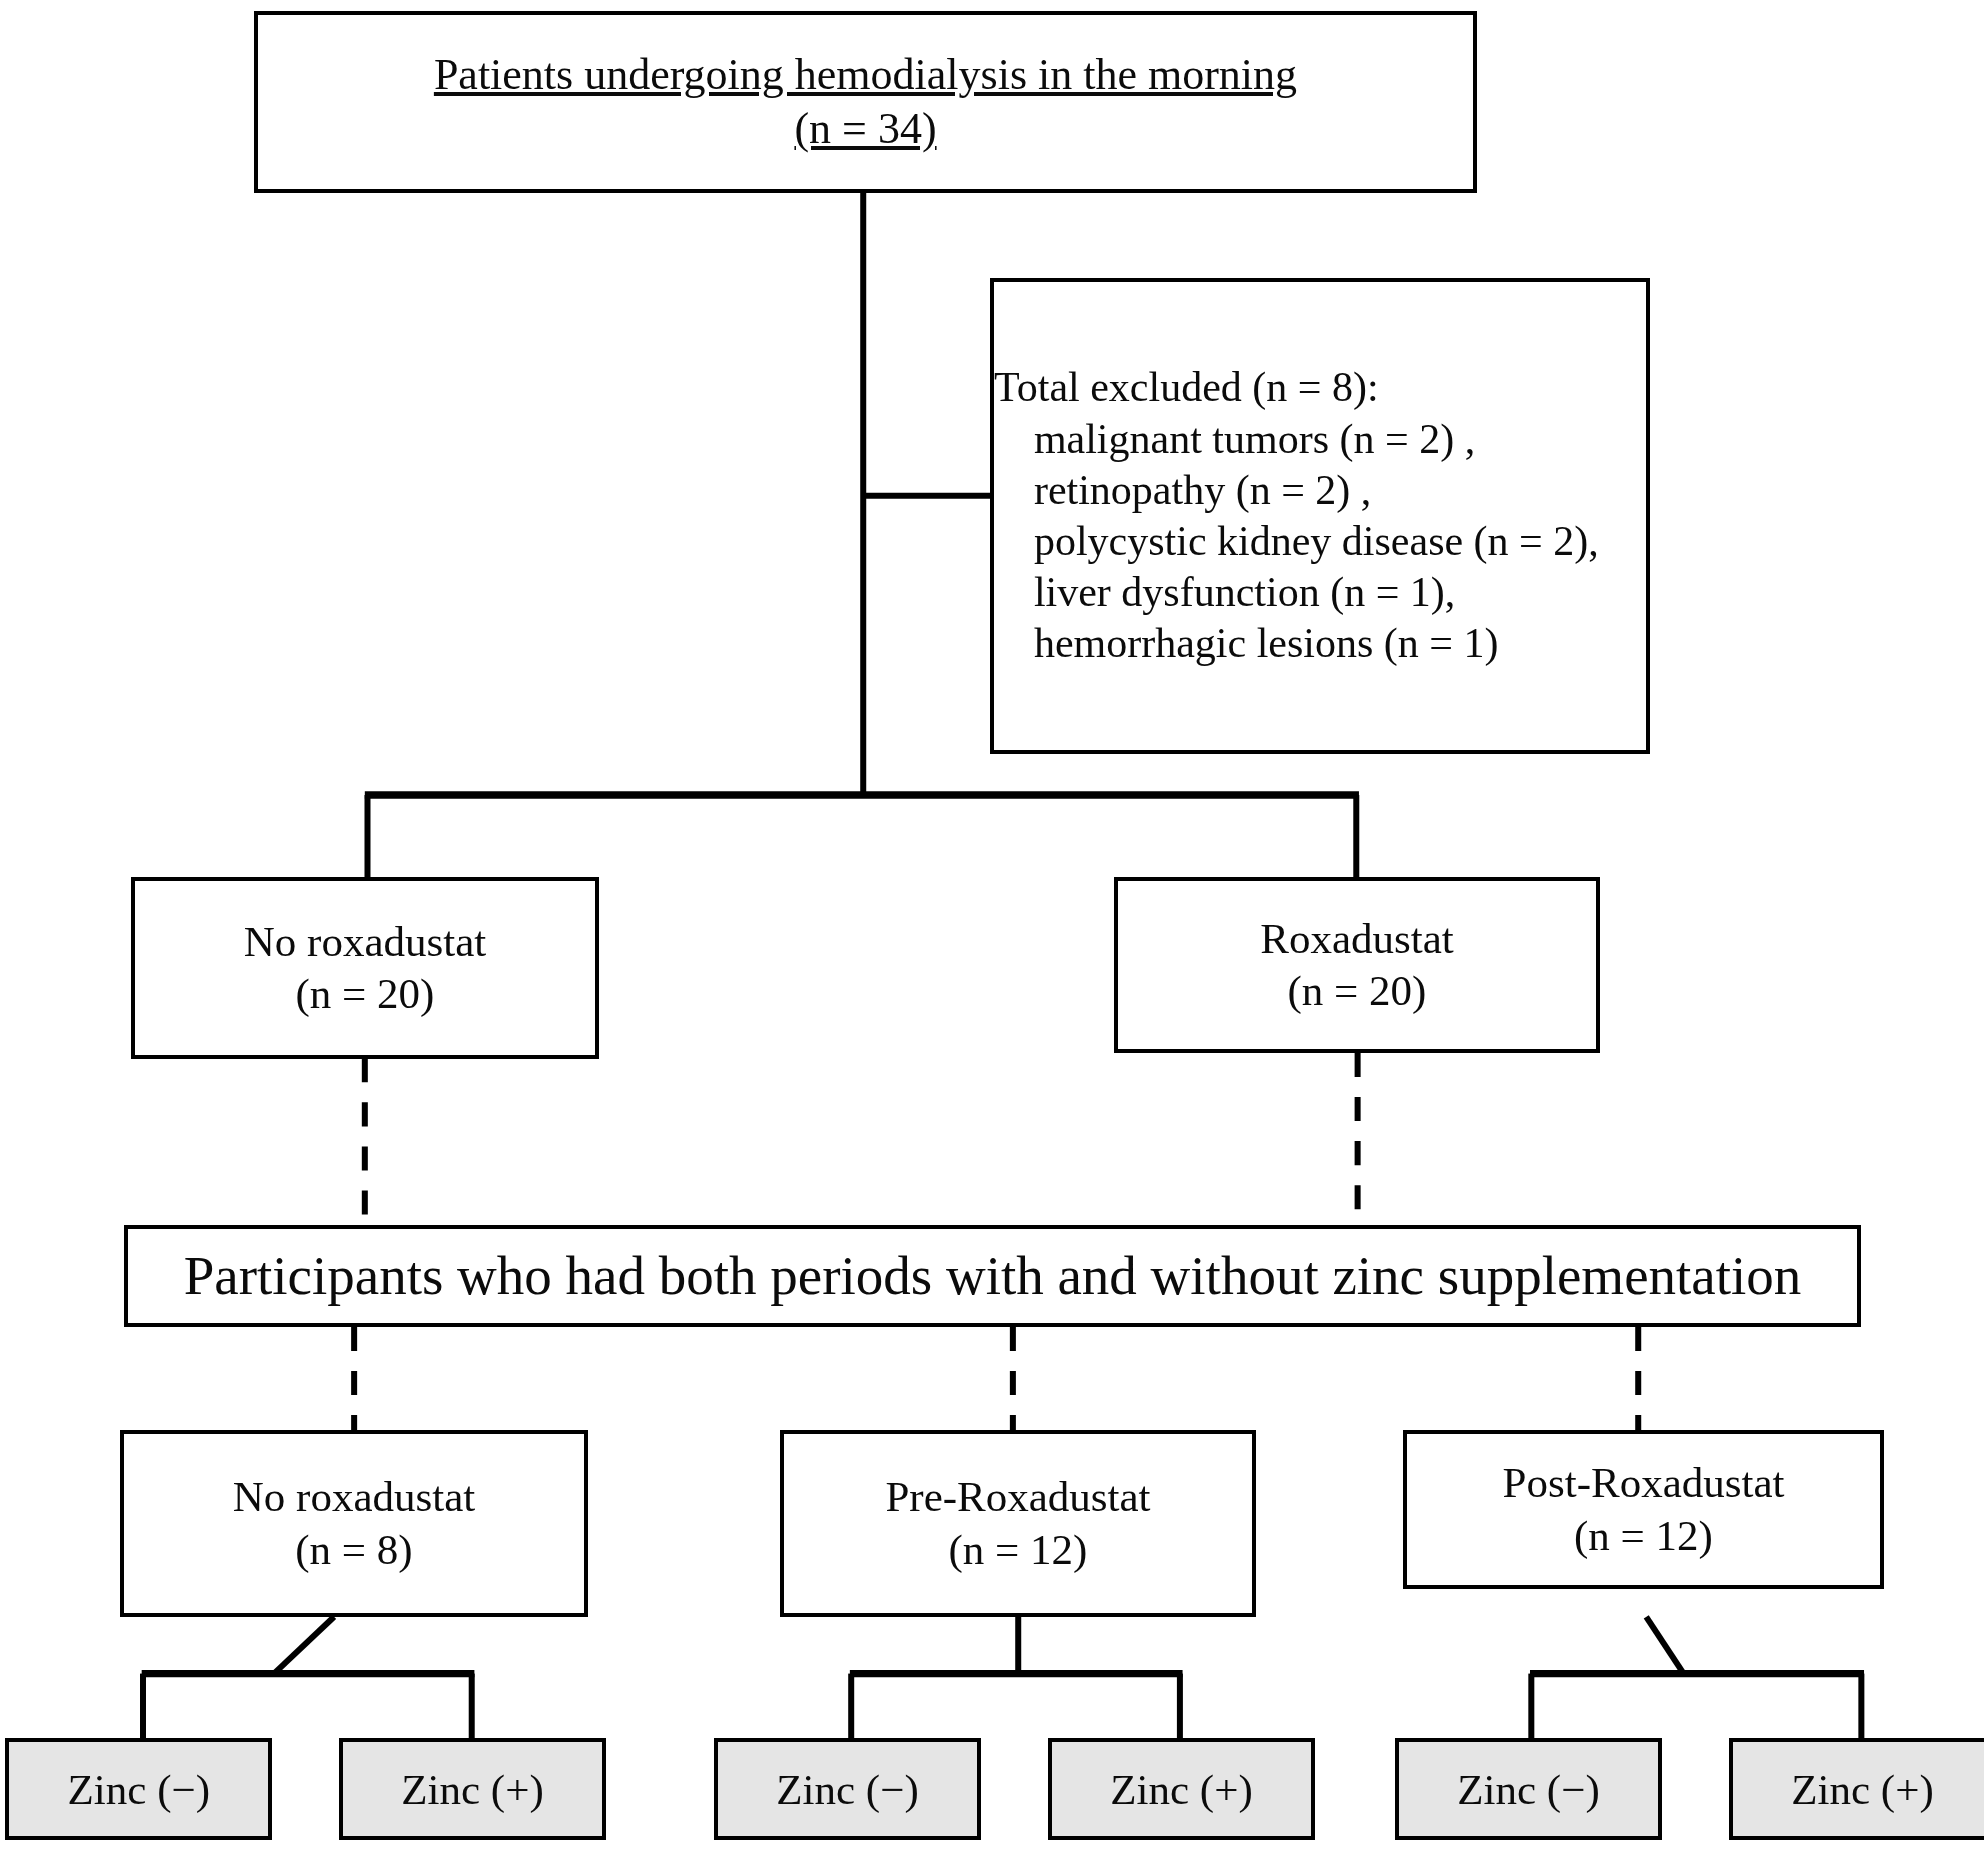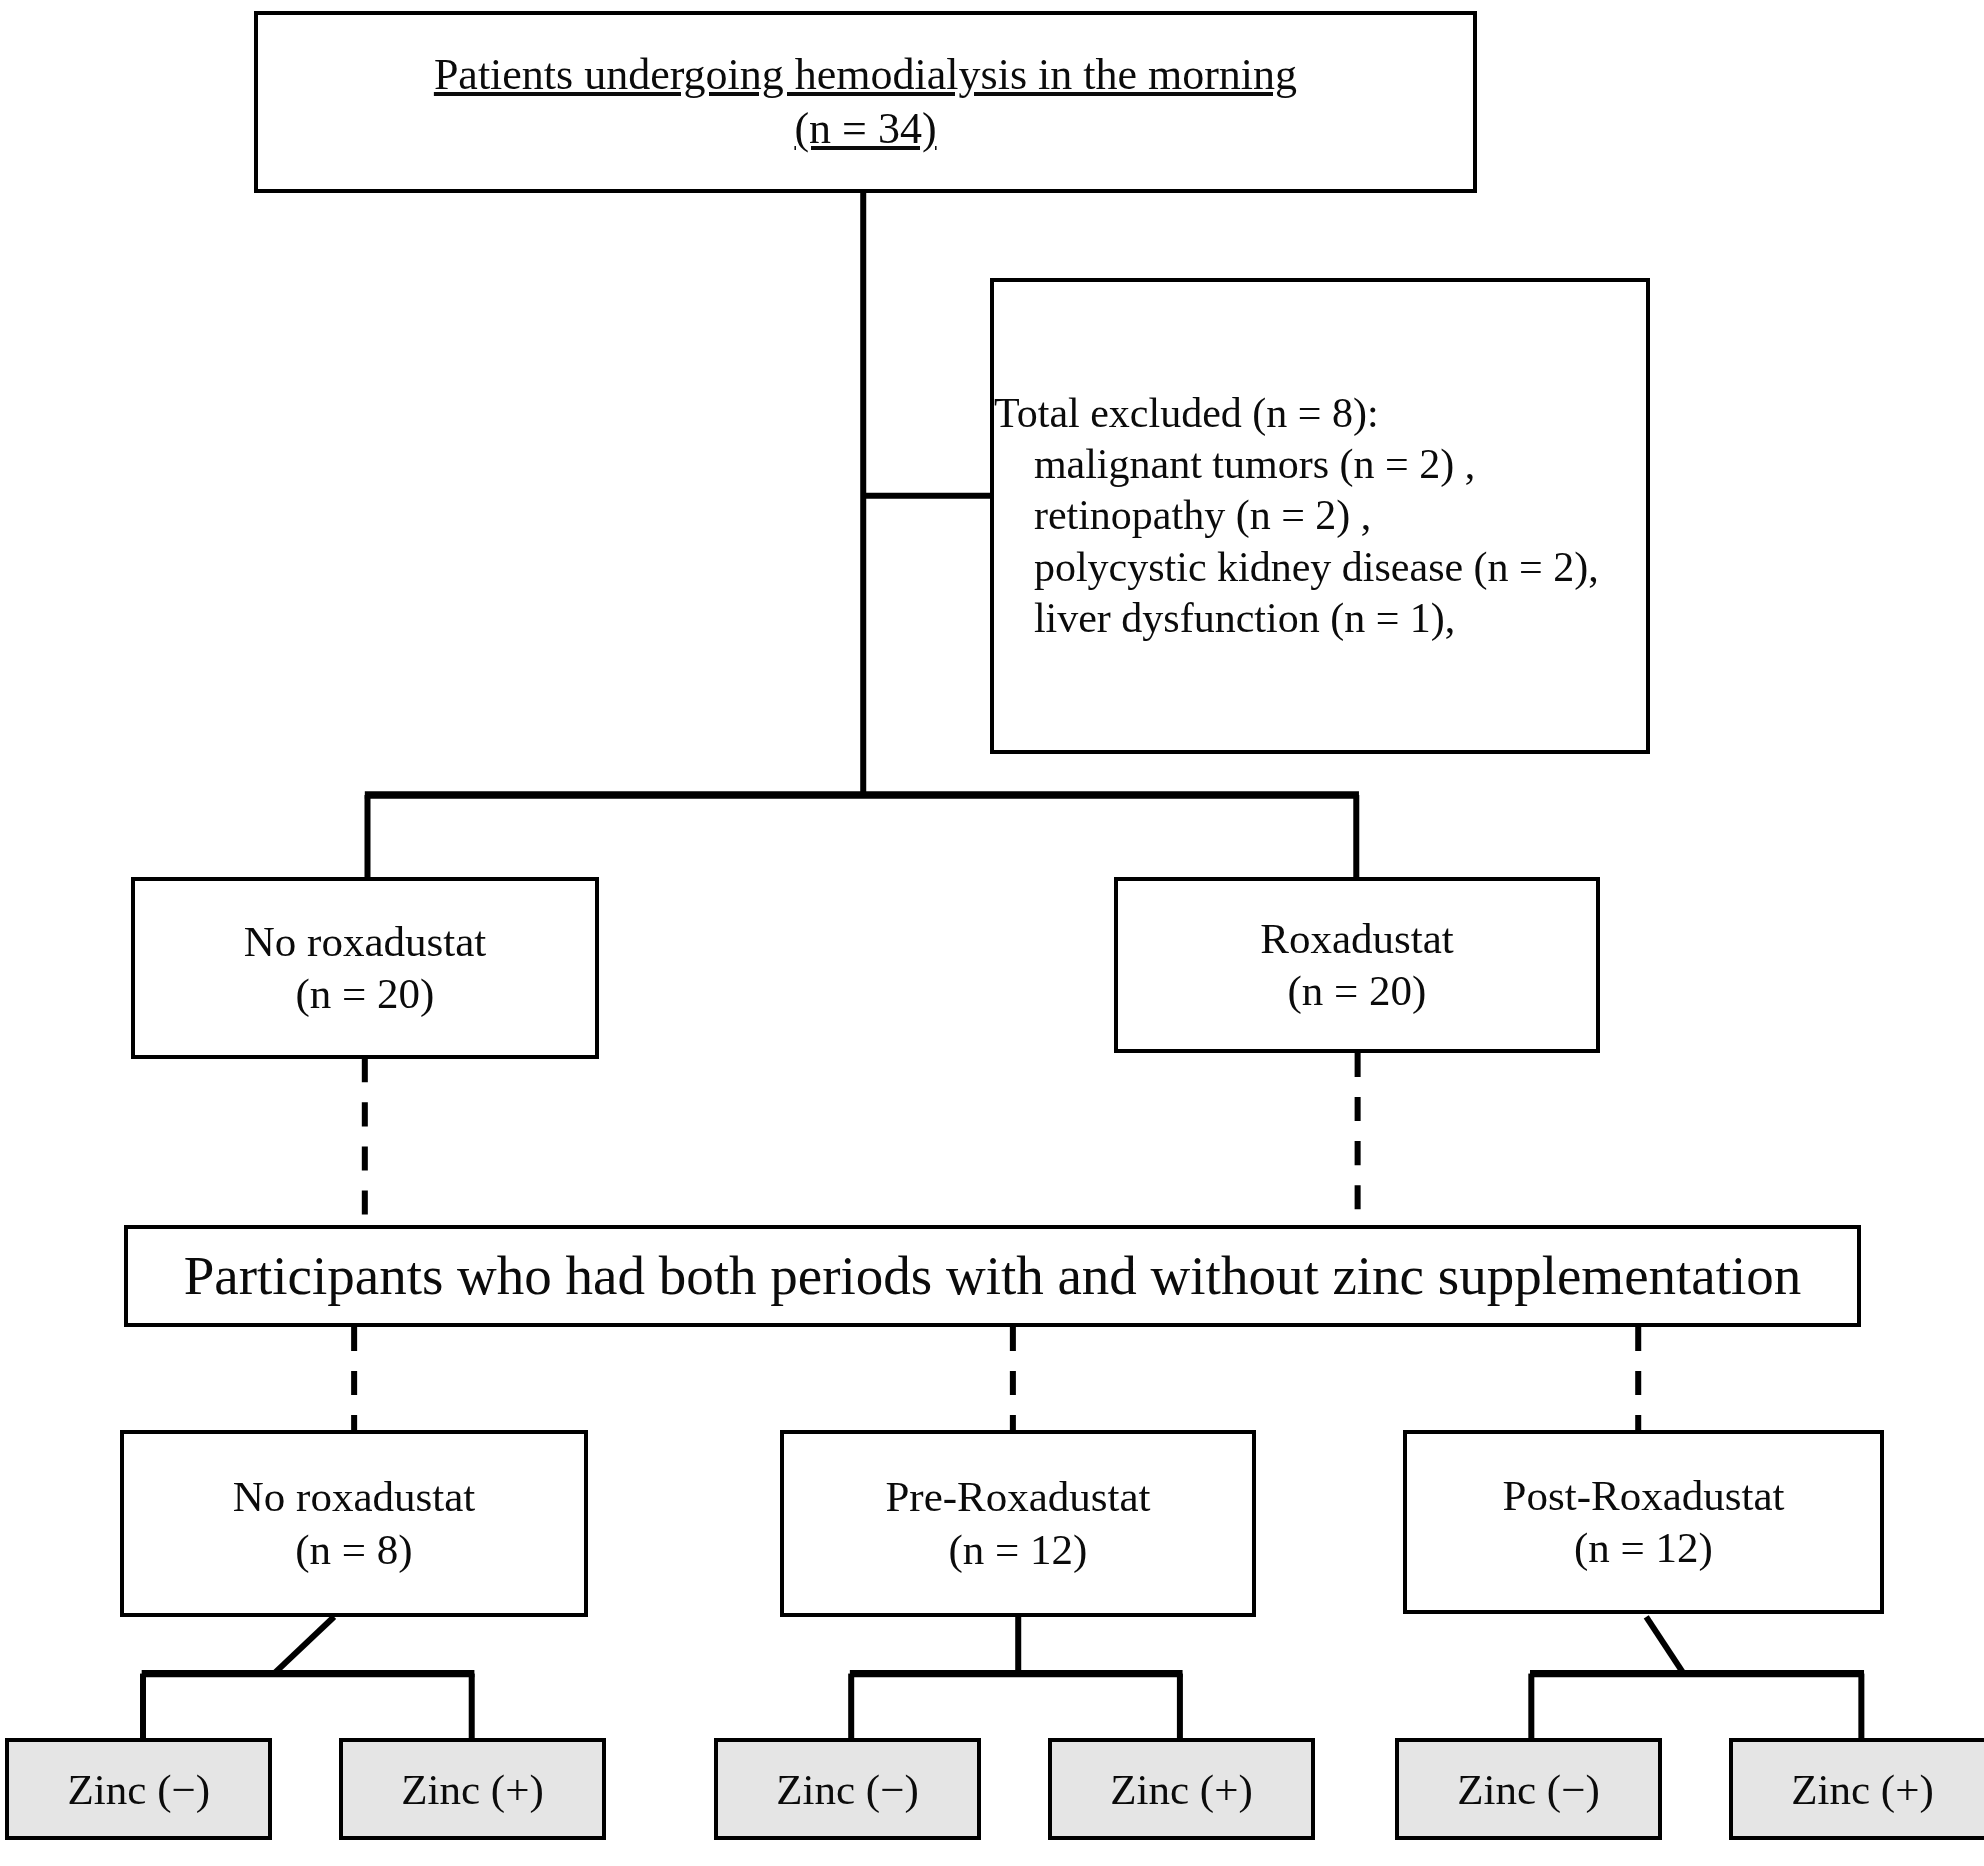--- a/index.html
+++ b/index.html
@@ -50,21 +50,21 @@
   .fs-mid   { font-size: 43px; }
   .fs-excl  { font-size: 42px; }
   .indent-1 { padding-left: 0.95em; }
   .box-top        { left: 254px;  top: 10.7px;   width: 1223px; height: 182px; text-decoration: underline; }
   .box-excluded   { left: 990px; top: 262px;  width: 660px;  height: 476px; margin-top: 16px; }
   .box-norox20    { left: 131px;  top: 877px; width: 468px;  height: 182px; }
   .box-rox20      { left: 1114px; top: 877px; width: 486px;  height: 176px; }
   .box-participants { left: 124px; top: 1225px; width: 1737px; height: 102px; }
   .box-norox8     { left: 120px;  top: 1430px; width: 468px;  height: 187px; }
   .box-prerox     { left: 780px; top: 1430px; width: 476px;  height: 187px; }
-  .box-postrox    { left: 1403px; top: 1430px; width: 481px;  height: 184px; }
+  .box-postrox    { left: 1403px; top: 1430px; width: 481px;  height: 159px; }
   .box-participants .node-line { font-size: 55px; }
   .zinc-box {
     position: absolute;
     box-sizing: border-box;
     border: 4.7px solid #000000;
     background: #e5e5e5;
     display: flex;
     align-items: center;
     justify-content: center;
     font-size: 43px;
@@ -127,20 +127,21 @@
     <span class="node-line fs-big">Patients undergoing hemodialysis in the morning</span>
     <span class="node-line fs-big">(n = 34)</span>
   </div>
 
   <div class="node-box box-excluded left-align">
     <span class="node-line fs-excl">Total excluded (n = 8):</span>
     <span class="node-line fs-excl indent-1">malignant tumors (n = 2) ,</span>
     <span class="node-line fs-excl indent-1">retinopathy (n = 2) ,</span>
     <span class="node-line fs-excl indent-1">polycystic kidney disease (n = 2),</span>
     <span class="node-line fs-excl indent-1">liver dysfunction (n = 1),</span>
+    <span class="node-line fs-excl indent-1">hemorrhagic lesions (n = 1)</span>
   </div>
 
   <div class="node-box box-norox20">
     <span class="node-line fs-mid">No roxadustat</span>
     <span class="node-line fs-mid">(n = 20)</span>
   </div>
 
   <div class="node-box box-rox20">
     <span class="node-line fs-mid">Roxadustat</span>
     <span class="node-line fs-mid">(n = 20)</span>

